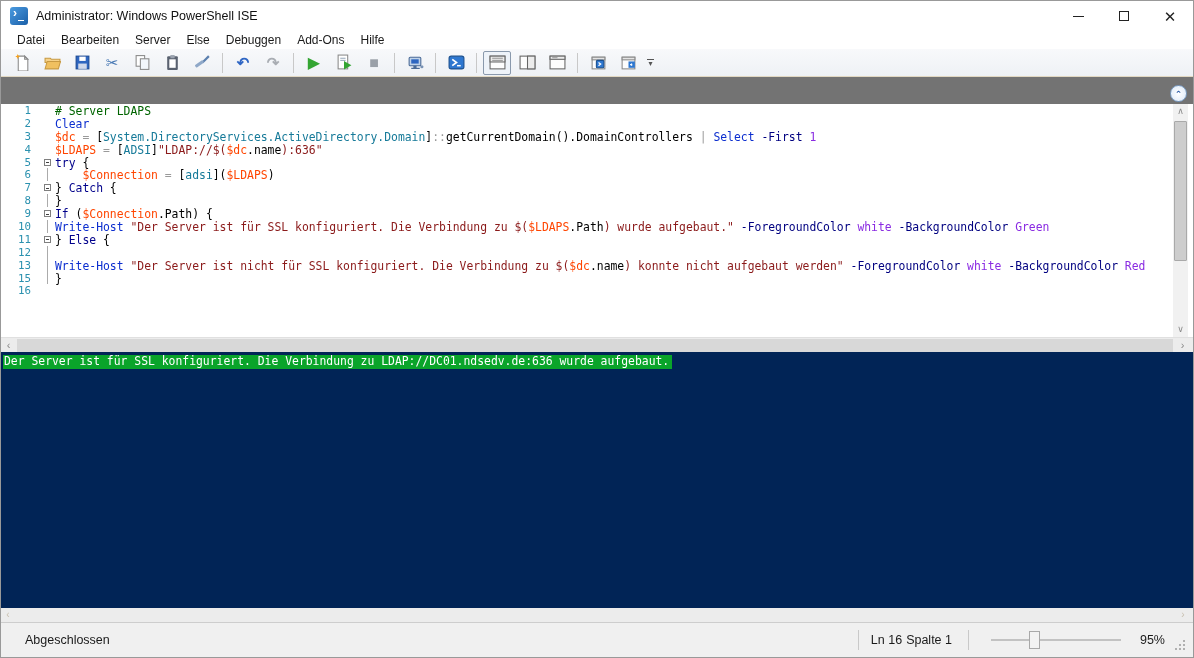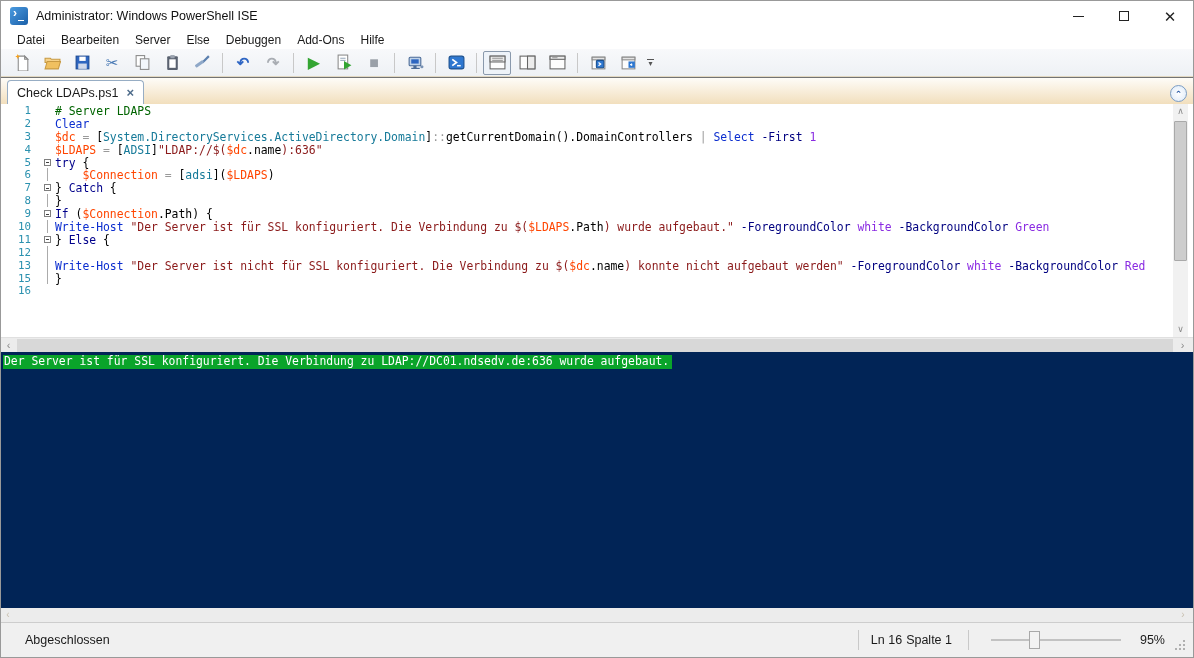--- a/index.html
+++ b/index.html
@@ -269,26 +269,20 @@
           <rect x="8" y="7" width="6" height="6" fill="#2e77d0"></rect>
           <path d="M9.5 10h2m0 0l-1-1m1 1l-1 1" stroke="#fff" stroke-width="1.1" fill="none"></path>
         </svg>
     </button>
     <span class="overflow-btn">
       <span class="bar"></span>
       <span class="tri">▾</span>
     </span>
   </div>
 
-  <div class="tabstrip">
-    <div class="tab">
-      <span class="tab-label">Check LDAPs.ps1</span>
-      <span class="tab-close">×</span>
-    </div>
-  </div>
   <div class="collapse-btn">⌃</div>
 
   <div class="editor" id="code-lines">
       <div class="cl"><span class="ln">1</span><span class="fold"></span><span class="code"><span class="tk-cmt"># Server LDAPS</span></span></div>
       <div class="cl"><span class="ln">2</span><span class="fold"></span><span class="code"><span class="tk-cmd">Clear</span></span></div>
       <div class="cl"><span class="ln">3</span><span class="fold"></span><span class="code"><span class="tk-var">$dc</span><span class="tk-op"> = </span><span class="tk-pln">[</span><span class="tk-typ">System.DirectoryServices.ActiveDirectory.Domain</span><span class="tk-pln">]</span><span class="tk-op">::</span><span class="tk-pln">getCurrentDomain().DomainControllers </span><span class="tk-op">| </span><span class="tk-cmd">Select</span><span class="tk-prm"> -First</span><span class="tk-arg"> 1</span></span></div>
       <div class="cl"><span class="ln">4</span><span class="fold"></span><span class="code"><span class="tk-var">$LDAPS</span><span class="tk-op"> = </span><span class="tk-pln">[</span><span class="tk-typ">ADSI</span><span class="tk-pln">]</span><span class="tk-str">"LDAP://$(</span><span class="tk-var">$dc</span><span class="tk-pln">.name</span><span class="tk-str">):636"</span></span></div>
       <div class="cl"><span class="ln">5</span><span class="fold"><span class="fbox"></span></span><span class="code"><span class="tk-kw">try</span><span class="tk-pln"> {</span></span></div>
       <div class="cl"><span class="ln">6</span><span class="fold"><span class="fline"></span></span><span class="code"><span class="tk-pln">    </span><span class="tk-var">$Connection</span><span class="tk-op"> = </span><span class="tk-pln">[</span><span class="tk-typ">adsi</span><span class="tk-pln">](</span><span class="tk-var">$LDAPS</span><span class="tk-pln">)</span></span></div>
       <div class="cl"><span class="ln">7</span><span class="fold"><span class="fbox"></span></span><span class="code"><span class="tk-pln">} </span><span class="tk-kw">Catch</span><span class="tk-pln"> {</span></span></div>

